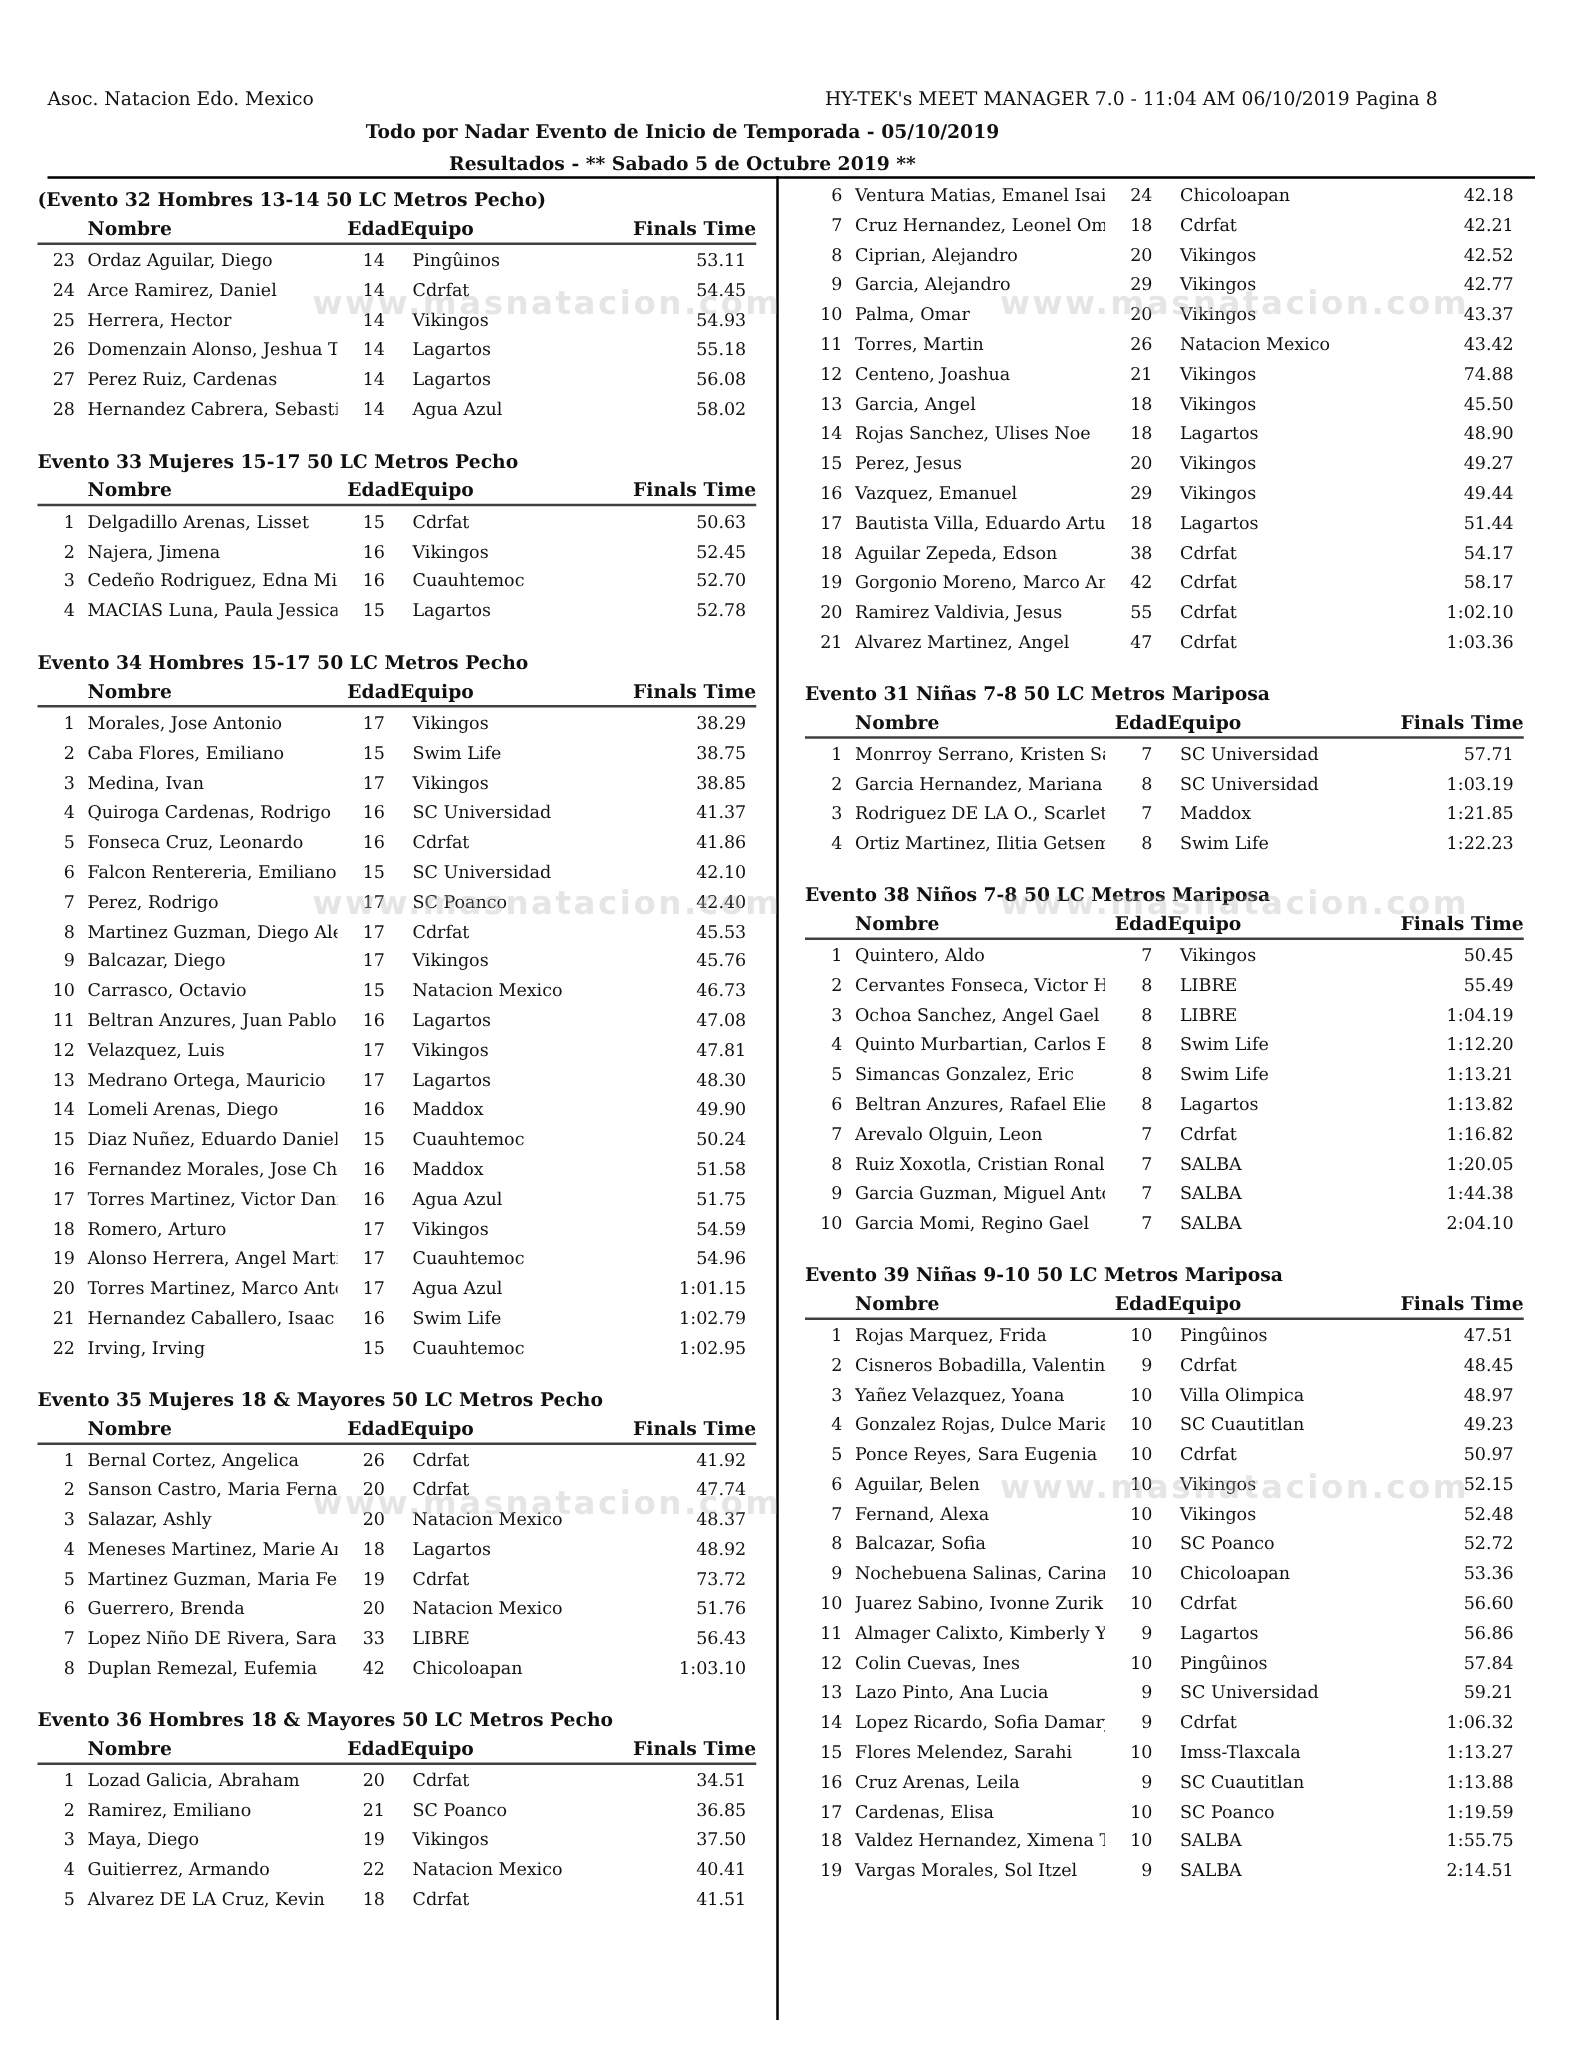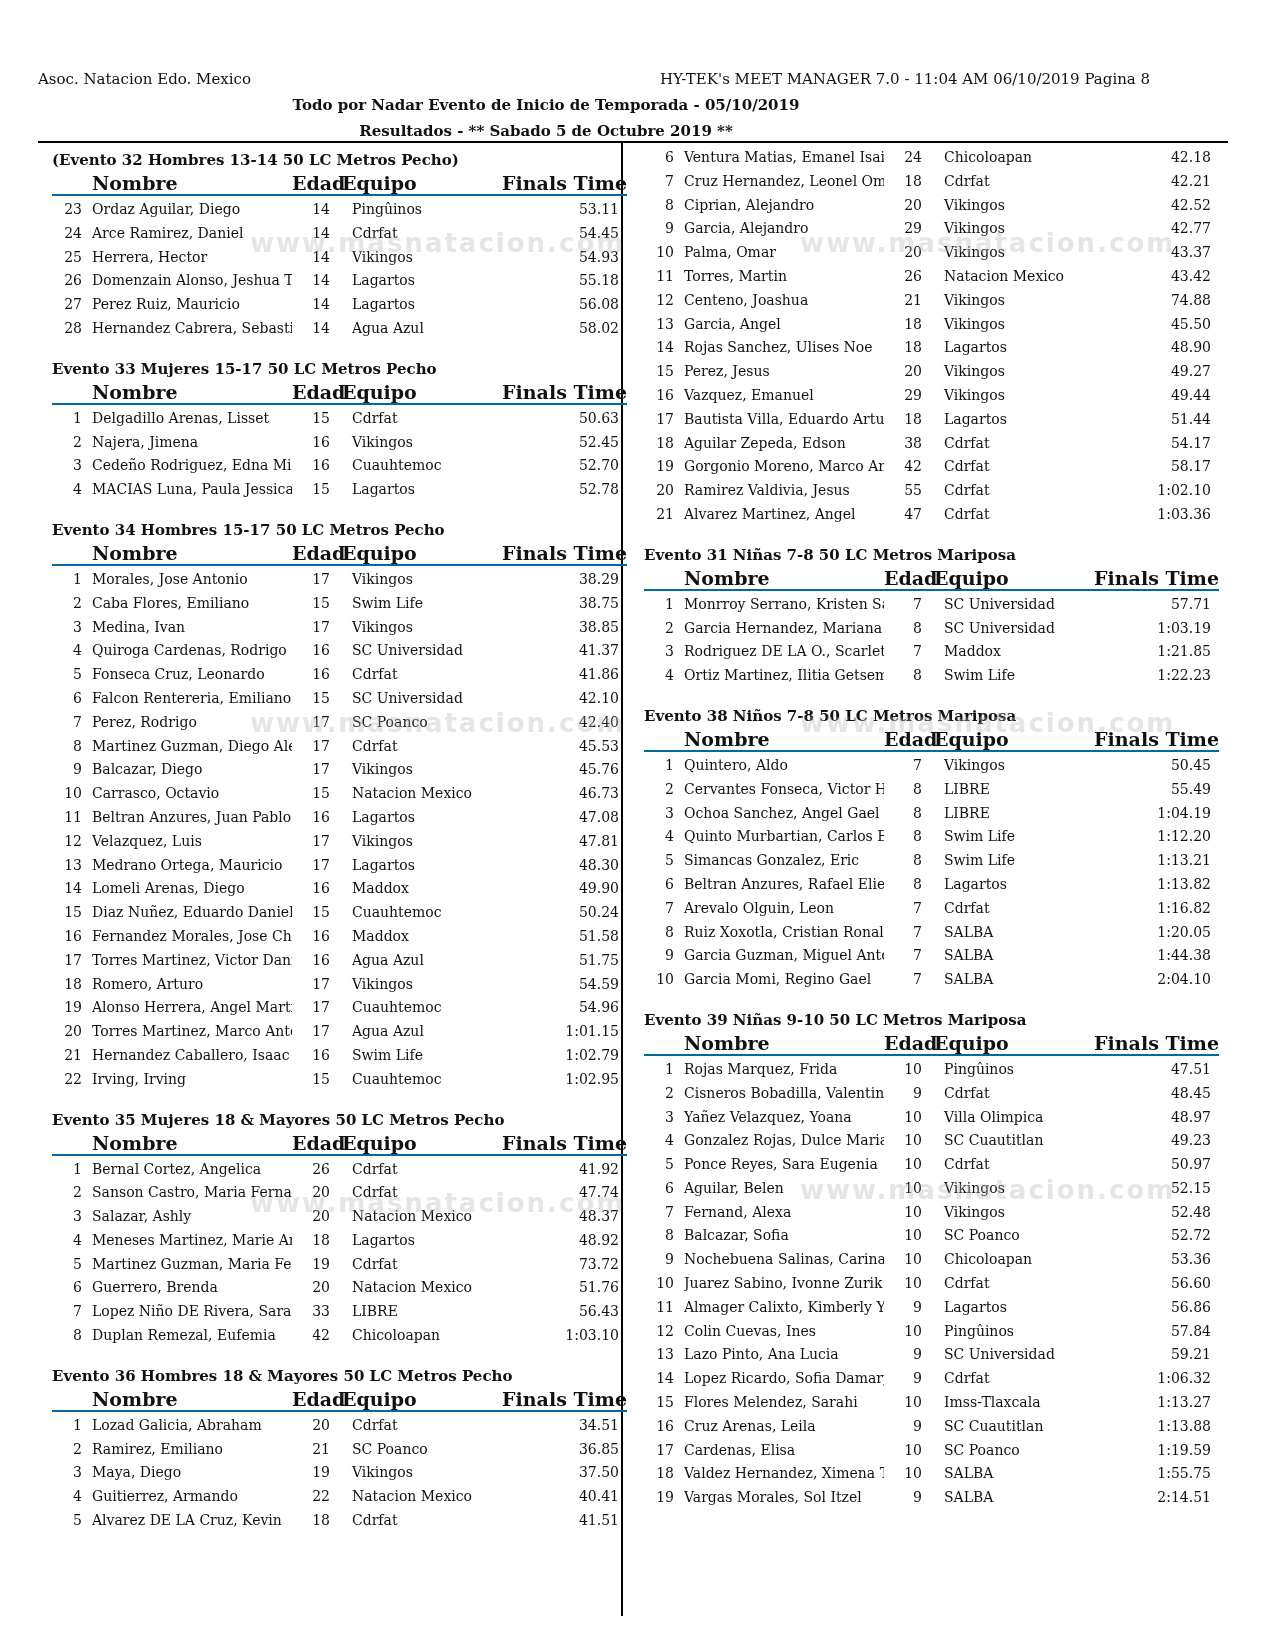--- a/index.html
+++ b/index.html
@@ -5,24 +5,24 @@
   html,body{margin:0;padding:0;background:#fff;}
   body{width:1275px;height:1650px;position:relative;font-family:"DejaVu Serif","Liberation Serif",serif;color:#111;overflow:hidden;}
   .hdr-left{position:absolute;left:38px;top:70px;font-size:15px;}
   .hdr-right{position:absolute;left:660px;top:70px;font-size:15px;}
   .title{position:absolute;left:0;width:1092px;text-align:center;font-weight:bold;font-size:15px;}
   .t1{top:96px;left:0;}
   .t2{top:122px;left:0;}
   .topline{position:absolute;left:38px;top:141px;width:1190px;border-top:2px solid #000;}
   .vline{position:absolute;left:621px;top:141px;height:1475px;border-left:2px solid #000;}
   .col{position:absolute;top:146px;}
-  .colL{left:52px;width:575px;}
+  .colL{left:30px;width:575px;}
   .colR{left:644px;width:575px;}
   .ev-title{font-weight:bold;font-size:15px;height:24px;line-height:24px;margin-top:2px;white-space:nowrap;}
-  .thead{display:flex;font-weight:bold;font-size:19px;height:22px;line-height:22px;border-bottom:2px solid #0369a1;margin-bottom:2px;}
+  .thead{display:flex;font-weight:bold;font-size:15px;height:22px;line-height:22px;border-bottom:2px solid #404040;margin-bottom:2px;}
   .row{display:flex;font-size:14px;height:23.8px;line-height:23.8px;white-space:nowrap;}
   .c-pl{width:40px;text-align:right;padding-right:10px;box-sizing:border-box;}
   .c-nm{width:200px;overflow:hidden;}
   .c-ag{width:50px;text-align:right;padding-right:12px;box-sizing:border-box;}
   .c-tm{width:115px;}
   .c-time{flex:1;text-align:right;padding-right:8px;}
   .thead .c-pl{}
   .thead .c-nm{width:200px;}
   .thead .c-ag{width:50px;text-align:right;padding-right:0;}
   .thead .c-tm{width:150px;}
@@ -72,21 +72,21 @@
     </div>
     <div class="row">
       <span class="c-pl">26</span>
       <span class="c-nm">Domenzain Alonso, Jeshua To</span>
       <span class="c-ag">14</span>
       <span class="c-tm" style="padding-left: 10px;">Lagartos</span>
       <span class="c-time">55.18</span>
     </div>
     <div class="row">
       <span class="c-pl">27</span>
-      <span class="c-nm">Perez Ruiz, Mauricio</span>
+      <span class="c-nm">Perez Ruiz, Cardenas</span>
       <span class="c-ag">14</span>
       <span class="c-tm" style="padding-left: 10px;">Lagartos</span>
       <span class="c-time">56.08</span>
     </div>
     <div class="row">
       <span class="c-pl">28</span>
       <span class="c-nm">Hernandez Cabrera, Sebastiar</span>
       <span class="c-ag">14</span>
       <span class="c-tm" style="padding-left: 10px;">Agua Azul</span>
       <span class="c-time">58.02</span>

